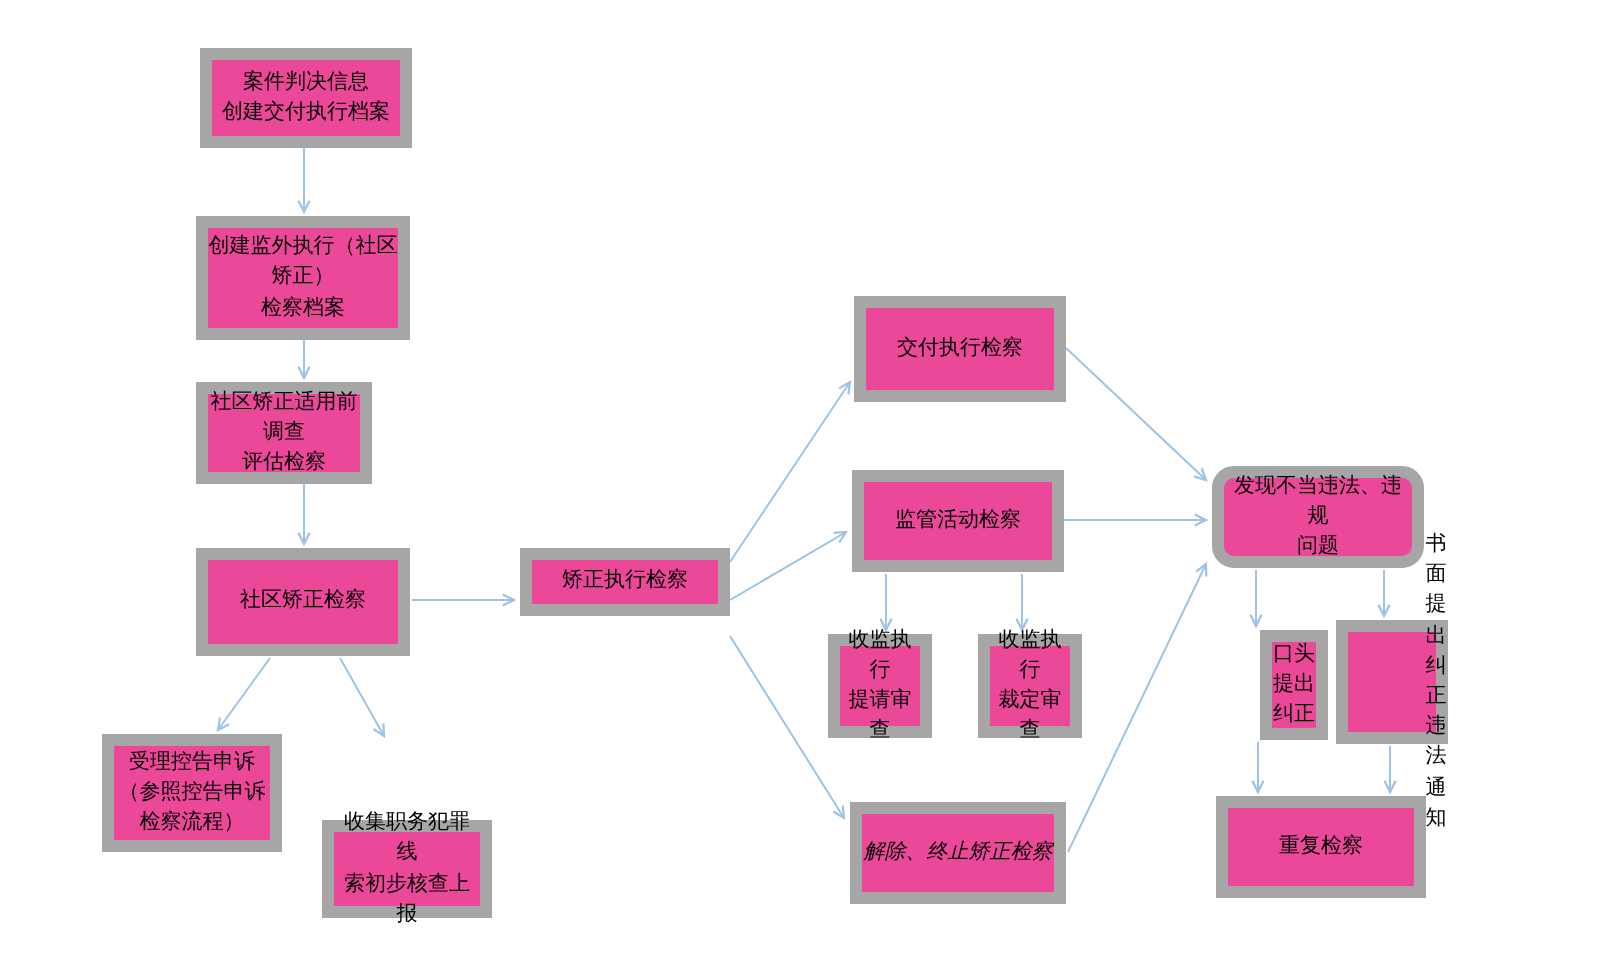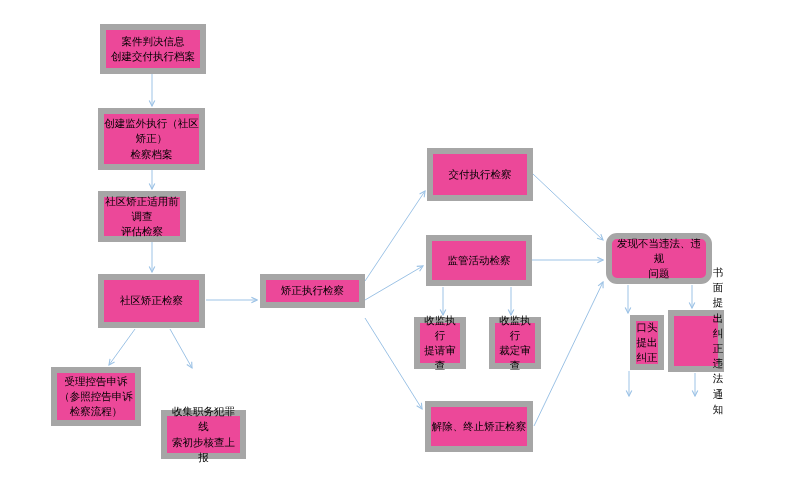--- a/index.html
+++ b/index.html
@@ -94,22 +94,23 @@
 检察流程）</div>
   <div class="node n6" style="border-color: rgb(166, 166, 166); color: rgb(0, 0, 0);">收集职务犯罪线
 索初步核查上报</div>
   <div class="node n7" style="border-color: rgb(166, 166, 166); color: rgb(0, 0, 0);">矫正执行检察</div>
   <div class="node n8" style="border-color: rgb(166, 166, 166); color: rgb(0, 0, 0);">交付执行检察</div>
   <div class="node n9" style="border-color: rgb(166, 166, 166); color: rgb(0, 0, 0);">监管活动检察</div>
   <div class="node n10" style="border-color: rgb(166, 166, 166); color: rgb(0, 0, 0);">收监执行
 提请审查</div>
   <div class="node n11" style="border-color: rgb(166, 166, 166); color: rgb(0, 0, 0);">收监执行
 裁定审查</div>
-  <div class="node n12" style="border-color: rgb(166, 166, 166); color: rgb(0, 0, 0);">解除、终止矫正检察</div>
+  <div class="node n12" style="border-color: rgb(166, 166, 166); color: rgb(0, 0, 0); font-style: italic;">解除、终止矫正检察</div>
   <div class="node n13" style="border-color: rgb(166, 166, 166); color: rgb(0, 0, 0);">发现不当违法、违规
 问题</div>
   <div class="node n14" style="border-color: rgb(166, 166, 166); color: rgb(0, 0, 0);">口头提出
 纠正</div>
   <div class="node n15" style="border-color: rgb(166, 166, 166); color: rgb(0, 0, 0); padding-left: 44px;">书面提出
 纠正违法
 通知</div>
+  <div class="node n16" style="border-color: rgb(166, 166, 166); color: rgb(0, 0, 0);">重复检察</div>
 
 </div>
 
 </body></html>

